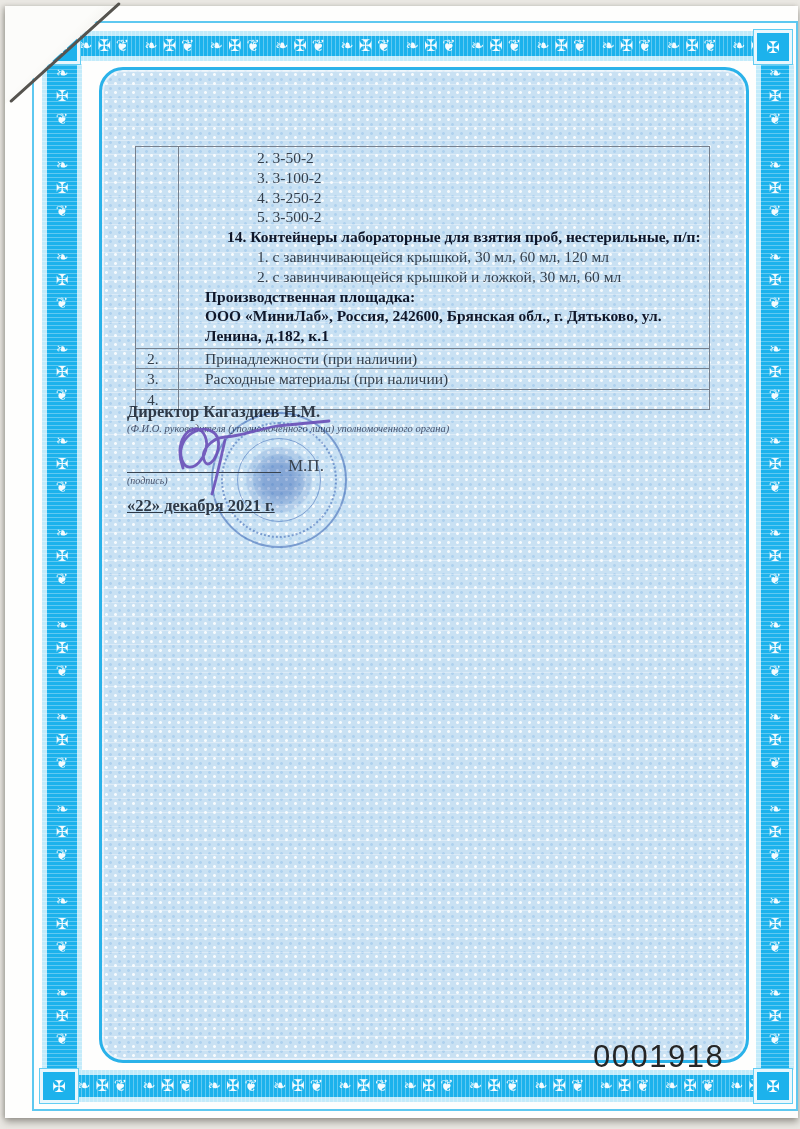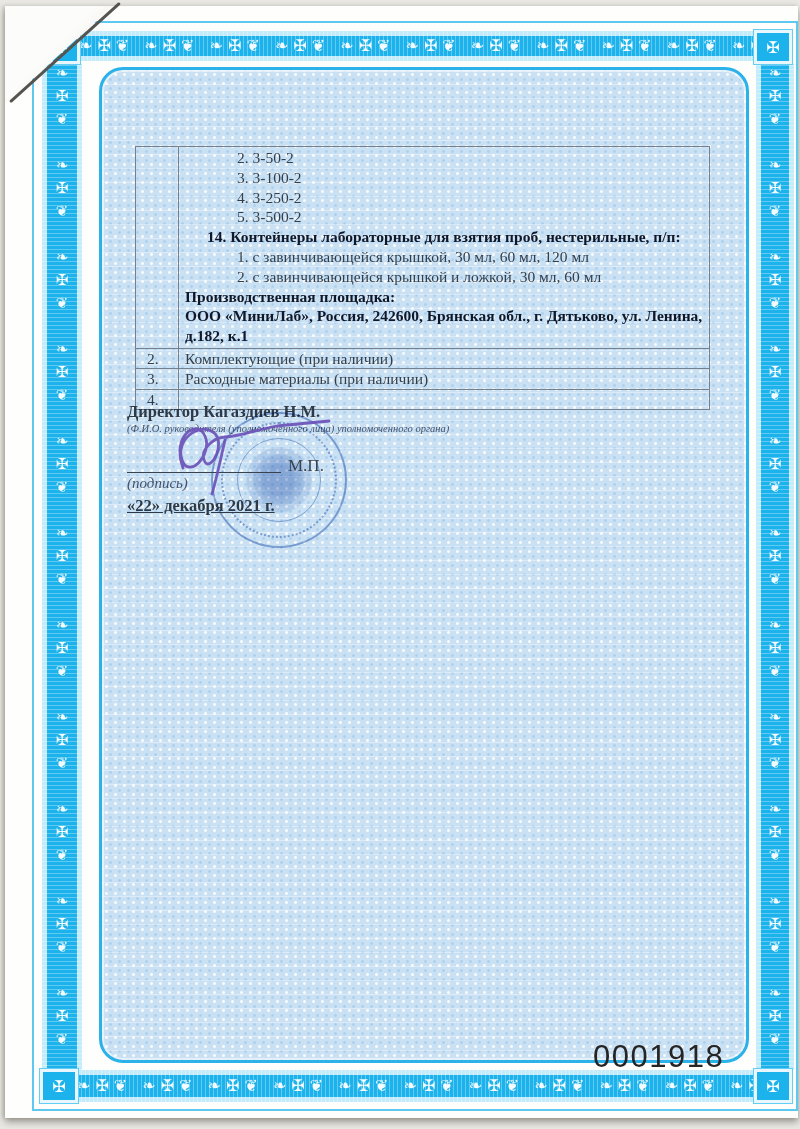--- a/index.html
+++ b/index.html
@@ -75,33 +75,33 @@
     position:absolute;left:130px;top:140px;width:575px;box-sizing:border-box;
     border:1px solid #76808d;color:#333e4b;
     font-size:15.5px;line-height:19.8px;
   }
   .trow{display:flex;border-top:1px solid #76808d;}
   .trow-main{border-top:none;}
   .tnum{
     width:43px;flex:0 0 43px;box-sizing:border-box;
     border-right:1px solid #76808d;padding-left:11px;
   }
-  .tbody{flex:1;padding:1px 6px 2px 6px;}
+  .tbody{flex:1;padding:1px 6px 2px 6px;margin-left:20px;}
   .trow-small{height:19.4px;overflow:hidden;}
   .trow-small .tbody{padding-top:0;padding-bottom:0;}
   .ln{margin:0;}
   .ind-a{padding-left:22px;}
   .ind-b{padding-left:52px;}
   .bold{font-weight:bold;color:#0f172a;}
   
   .sig-name{position:absolute;left:122px;top:396px;font-weight:bold;font-size:16.5px;color:#2e3947;}
   .sig-cap{position:absolute;left:122px;top:417px;font-style:italic;font-size:10.5px;color:#45516b;}
   .sig-line{position:absolute;left:122px;top:452px;width:154px;height:14px;border-bottom:1.5px solid #39434f;}
   .sig-mp{position:absolute;left:283px;top:450px;font-size:17px;color:#39434f;}
-  .sig-sub{position:absolute;left:122px;top:469px;font-style:italic;font-size:15px;color:#45516b;}
+  .sig-sub{position:absolute;left:122px;top:469px;font-style:italic;font-size:10px;color:#45516b;}
   .sig-date{position:absolute;left:122px;top:490px;font-weight:bold;font-size:16.5px;color:#2e3947;text-decoration:underline;}
   
   .stamp{
     position:absolute;left:206px;top:406px;width:132px;height:132px;border-radius:50%;
     border:2px solid rgba(68,112,188,.55);mix-blend-mode:multiply;
     background:radial-gradient(circle at 50% 50%, rgba(88,130,200,.18) 0 34%, rgba(88,130,200,0) 36%);
   }
   .stamp-r2{position:absolute;inset:8px;border-radius:50%;border:2px dotted rgba(68,112,188,.55);}
   .stamp-r3{position:absolute;inset:24px;border-radius:50%;border:1.5px solid rgba(68,112,188,.5);}
   .stamp-core{
@@ -170,21 +170,21 @@
           <p class="ln ind-b">5. 3-500-2</p>
           <p class="ln ind-a bold">14. Контейнеры лабораторные для взятия проб, нестерильные, п/п:</p>
           <p class="ln ind-b">1. с завинчивающейся крышкой, 30 мл, 60 мл, 120 мл</p>
           <p class="ln ind-b">2. с завинчивающейся крышкой и ложкой, 30 мл, 60 мл</p>
           <p class="ln bold">Производственная площадка:</p>
           <p class="ln bold">ООО «МиниЛаб», Россия, 242600, Брянская обл., г. Дятьково, ул. Ленина, д.182, к.1</p>
         </div>
       </div>
       <div class="trow trow-small">
         <div class="tnum">2.</div>
-        <div class="tbody">Комплектующие (при наличии)</div>
+        <div class="tbody">Принадлежности (при наличии)</div>
       </div>
       <div class="trow trow-small">
         <div class="tnum">3.</div>
         <div class="tbody">Расходные материалы (при наличии)</div>
       </div>
       <div class="trow trow-small">
         <div class="tnum">4.</div>
       </div>
     </div>
 

